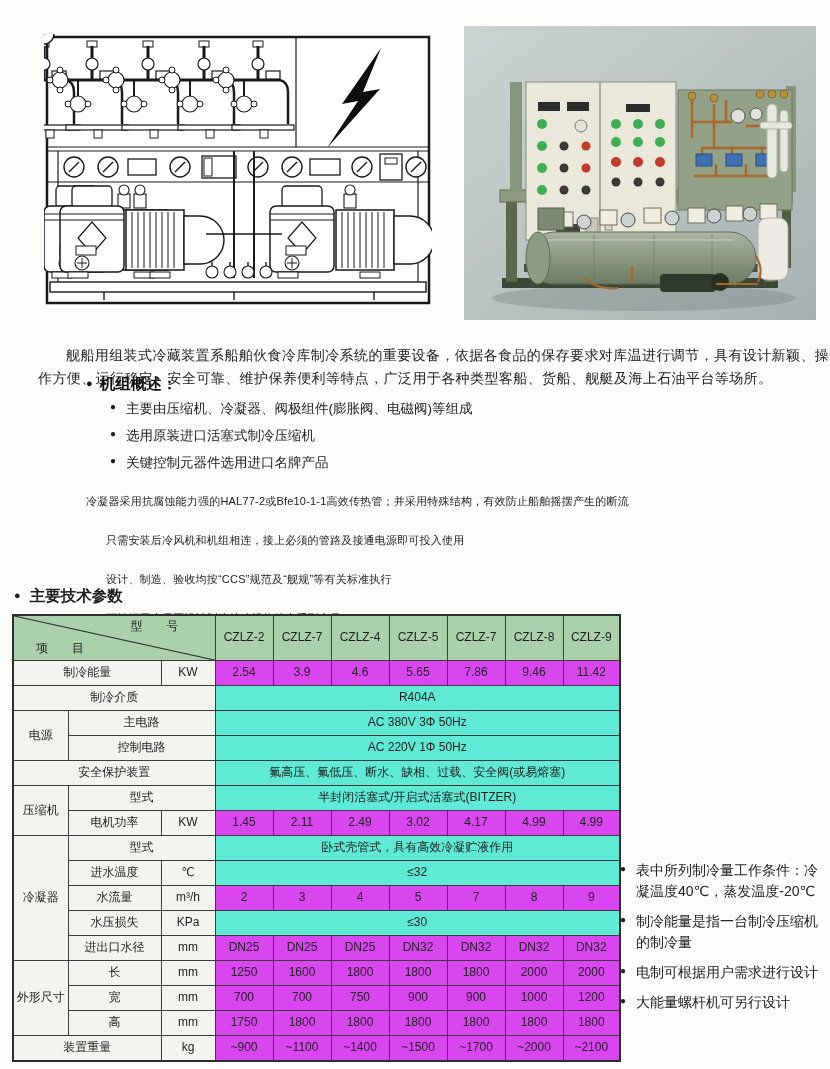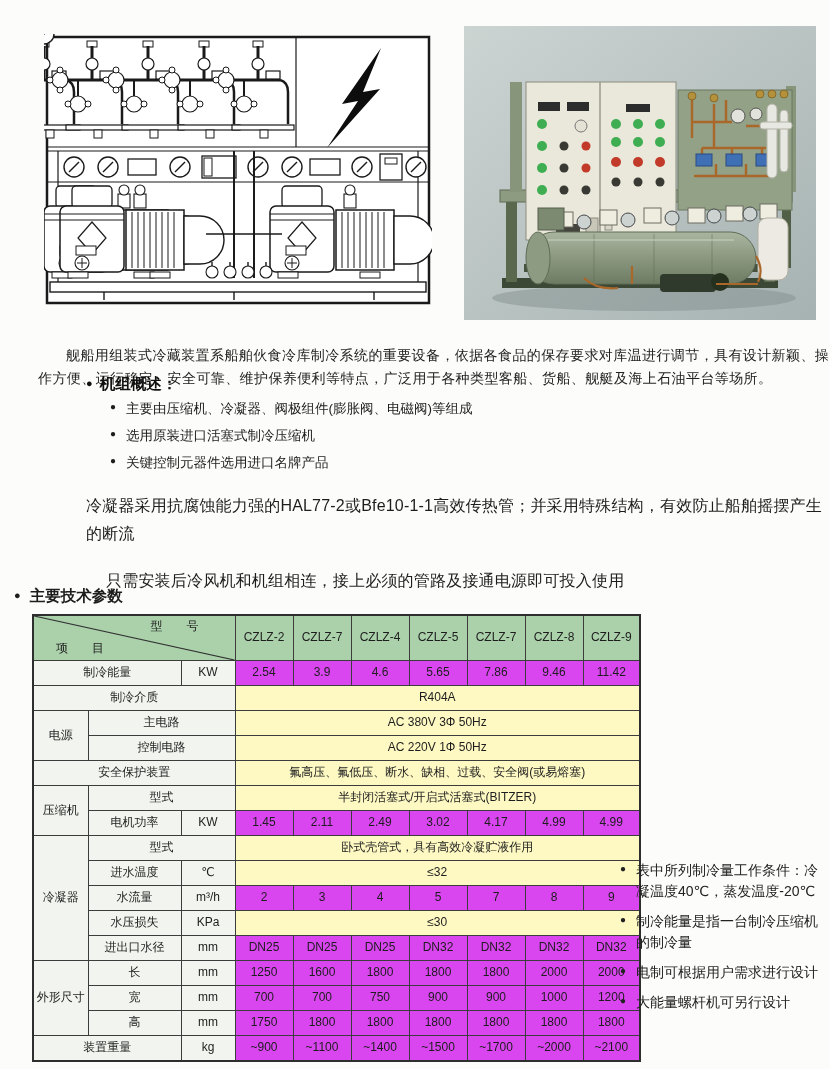--- a/index.html
+++ b/index.html
@@ -25,40 +25,40 @@
   }
 
   
   .overview{position:absolute;left:86px;top:374px;width:736px;}
   .sec-head{font-size:15.5px;font-weight:bold;color:#111;}
   .sec-head::before{content:"●";font-size:11px;margin-right:7px;vertical-align:2px;color:#111;}
   .ov-bullets{list-style:none;margin:5px 0 0 0;padding:0 0 0 24px;}
   .ov-bullets li{font-size:13.5px;margin:0 0 9px 0;position:relative;padding-left:16px;}
   .ov-bullets li::before{content:"●";position:absolute;left:0;top:1px;font-size:10px;}
   .ov-lines{margin-top:2px;}
-  .ov-lines .ln{font-size:16px;line-height:1.72;margin-left:20px;letter-spacing:.2px;margin-top:20px;}
+  .ov-lines .ln{font-size:11px;line-height:1.72;margin-left:20px;letter-spacing:.2px;margin-top:20px;}
   .ov-lines .ln:first-child{margin-left:0;}
 
   
   .params-head{position:absolute;left:14px;top:586px;font-size:15.5px;font-weight:bold;}
   .params-head::before{content:"●";font-size:11px;margin-right:9px;vertical-align:2px;}
 
   
   .spec-wrap{position:absolute;left:12px;top:614px;}
-  table.spec{border-collapse:collapse;table-layout:fixed;border:2px solid #2e2e2e;margin-left:20px;}
+  table.spec{border-collapse:collapse;table-layout:fixed;border:2px solid #2e2e2e;}
   table.spec td,table.spec th{
     border:1px solid #3c3c3c;
     font-size:12px;font-weight:normal;
     text-align:center;vertical-align:middle;
     padding:1px 2px;height:22px;line-height:1.15;
     background:#f5f6f2;overflow:hidden;white-space:nowrap;
   }
   table.spec thead th{background:#abd1ab;height:42px;}
   table.spec td.lbl{background:#f2f5ef;}
-  table.spec td.tint{background:#fef9c3;}
+  table.spec td.tint{background:#5eead4;}
   table.spec td.num{background:#d946ef;}
   th.corner{position:relative;padding:0;}
   th.corner .diag{position:absolute;inset:0;width:100%;height:100%;}
   th.corner .c-top{position:absolute;top:4px;right:30px;letter-spacing:6px;}
   th.corner .c-bot{position:absolute;bottom:4px;left:22px;letter-spacing:6px;}
 
   
   .notes{position:absolute;left:620px;top:860px;width:208px;list-style:none;margin:0;padding:0;}
   .notes li{font-size:14px;line-height:1.5;margin-bottom:9px;position:relative;padding-left:16px;color:#222;}
   .notes li::before{content:"●";position:absolute;left:0;top:1px;font-size:10px;}

